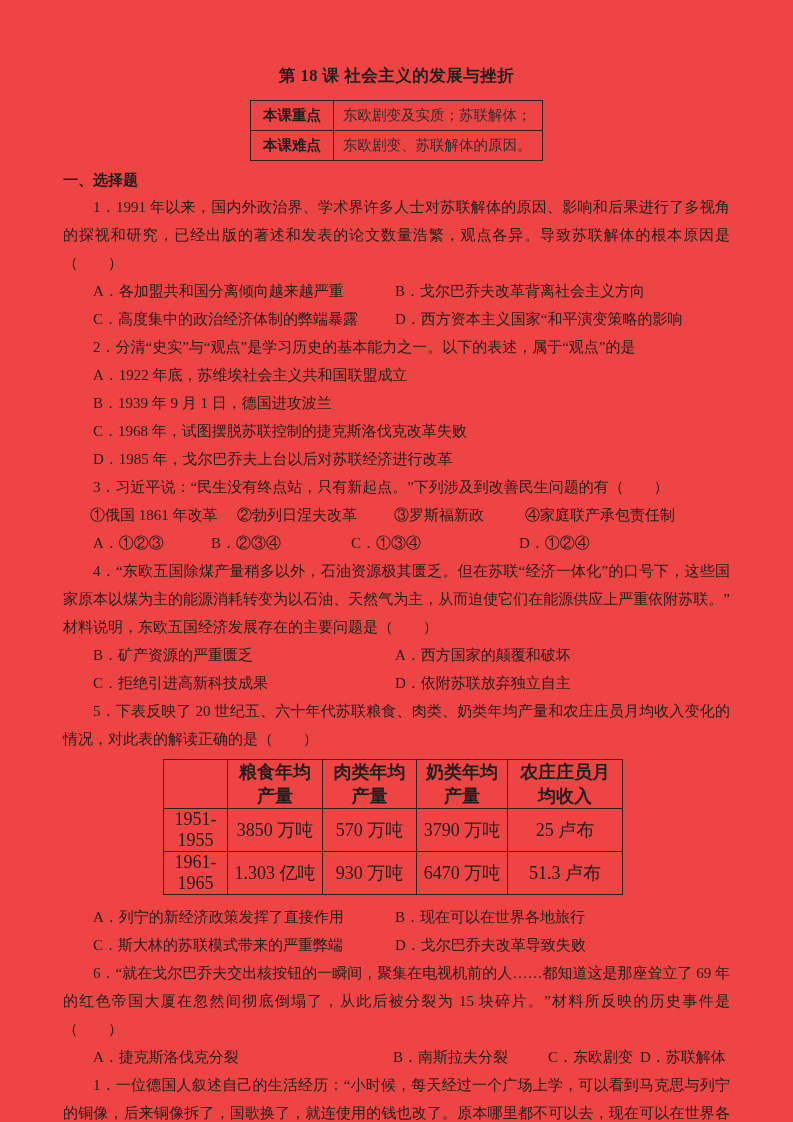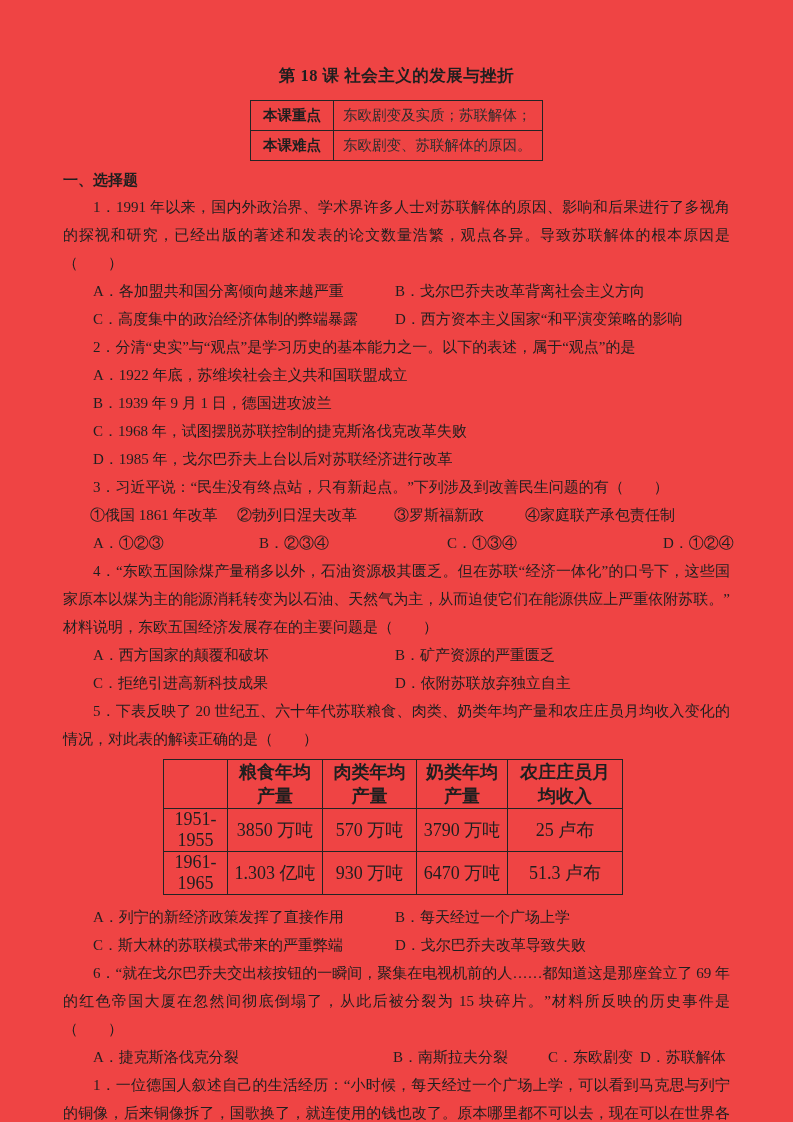--- a/index.html
+++ b/index.html
@@ -30,21 +30,21 @@
   .stem {
     margin:0;
     text-indent:2em;
     text-align:justify;
     line-height:28px;
   }
   .opt-row { display:grid; padding-left:30px; line-height:28px; margin:0; }
   .opt-row span { white-space:nowrap; overflow:visible; }
   .cols-1   { grid-template-columns:1fr; }
   .cols-ab  { grid-template-columns:302px 1fr; }
-  .cols-q3  { grid-template-columns:118px 140px 168px 1fr;gap:48px; }
+  .cols-q3  { grid-template-columns:118px 140px 168px 1fr; }
   .cols-q6  { grid-template-columns:300px 155px 92px 1fr; }
   .cols-items { grid-template-columns:147px 157px 131px 1fr; padding-left:27px; }
   .stat-table {
     border-collapse:collapse;
     table-layout:fixed;
     margin:6px 0 8px 100px;
     font-size:18px;
   }
   .stat-table th, .stat-table td {
     border:1.4px solid #242424;
@@ -118,22 +118,22 @@
       <span>A．①②③</span>
       <span>B．②③④</span>
       <span>C．①③④</span>
       <span>D．①②④</span>
     </div>
   </div>
 
   <div>
     <p class="stem">4．“东欧五国除煤产量稍多以外，石油资源极其匮乏。但在苏联“经济一体化”的口号下，这些国家原本以煤为主的能源消耗转变为以石油、天然气为主，从而迫使它们在能源供应上严重依附苏联。”材料说明，东欧五国经济发展存在的主要问题是（　　）</p>
     <div class="opt-row cols-ab">
+      <span>B．矿产资源的严重匮乏</span>
       <span>A．西方国家的颠覆和破坏</span>
-      <span>B．矿产资源的严重匮乏</span>
     </div>
     <div class="opt-row cols-ab">
       <span>C．拒绝引进高新科技成果</span>
       <span>D．依附苏联放弃独立自主</span>
     </div>
   </div>
 
   <div>
     <p class="stem">5．下表反映了 20 世纪五、六十年代苏联粮食、肉类、奶类年均产量和农庄庄员月均收入变化的情况，对此表的解读正确的是（　　）</p>
     <table class="stat-table">
@@ -163,21 +163,21 @@
           <td>1961-1965</td>
           <td>1.303 亿吨</td>
           <td>930 万吨</td>
           <td>6470 万吨</td>
           <td>51.3 卢布</td>
         </tr>
       </tbody>
     </table>
     <div class="opt-row cols-ab">
       <span>A．列宁的新经济政策发挥了直接作用</span>
-      <span>B．每天经过一个广场上学</span>
+      <span>B．现在可以在世界各地旅行</span>
     </div>
     <div class="opt-row cols-ab">
       <span>C．斯大林的苏联模式带来的严重弊端</span>
       <span>D．戈尔巴乔夫改革导致失败</span>
     </div>
   </div>
 
   <div>
     <p class="stem">6．“就在戈尔巴乔夫交出核按钮的一瞬间，聚集在电视机前的人……都知道这是那座耸立了 69 年的红色帝国大厦在忽然间彻底倒塌了，从此后被分裂为 15 块碎片。”材料所反映的历史事件是（　　）</p>
     <div class="opt-row cols-q6">

